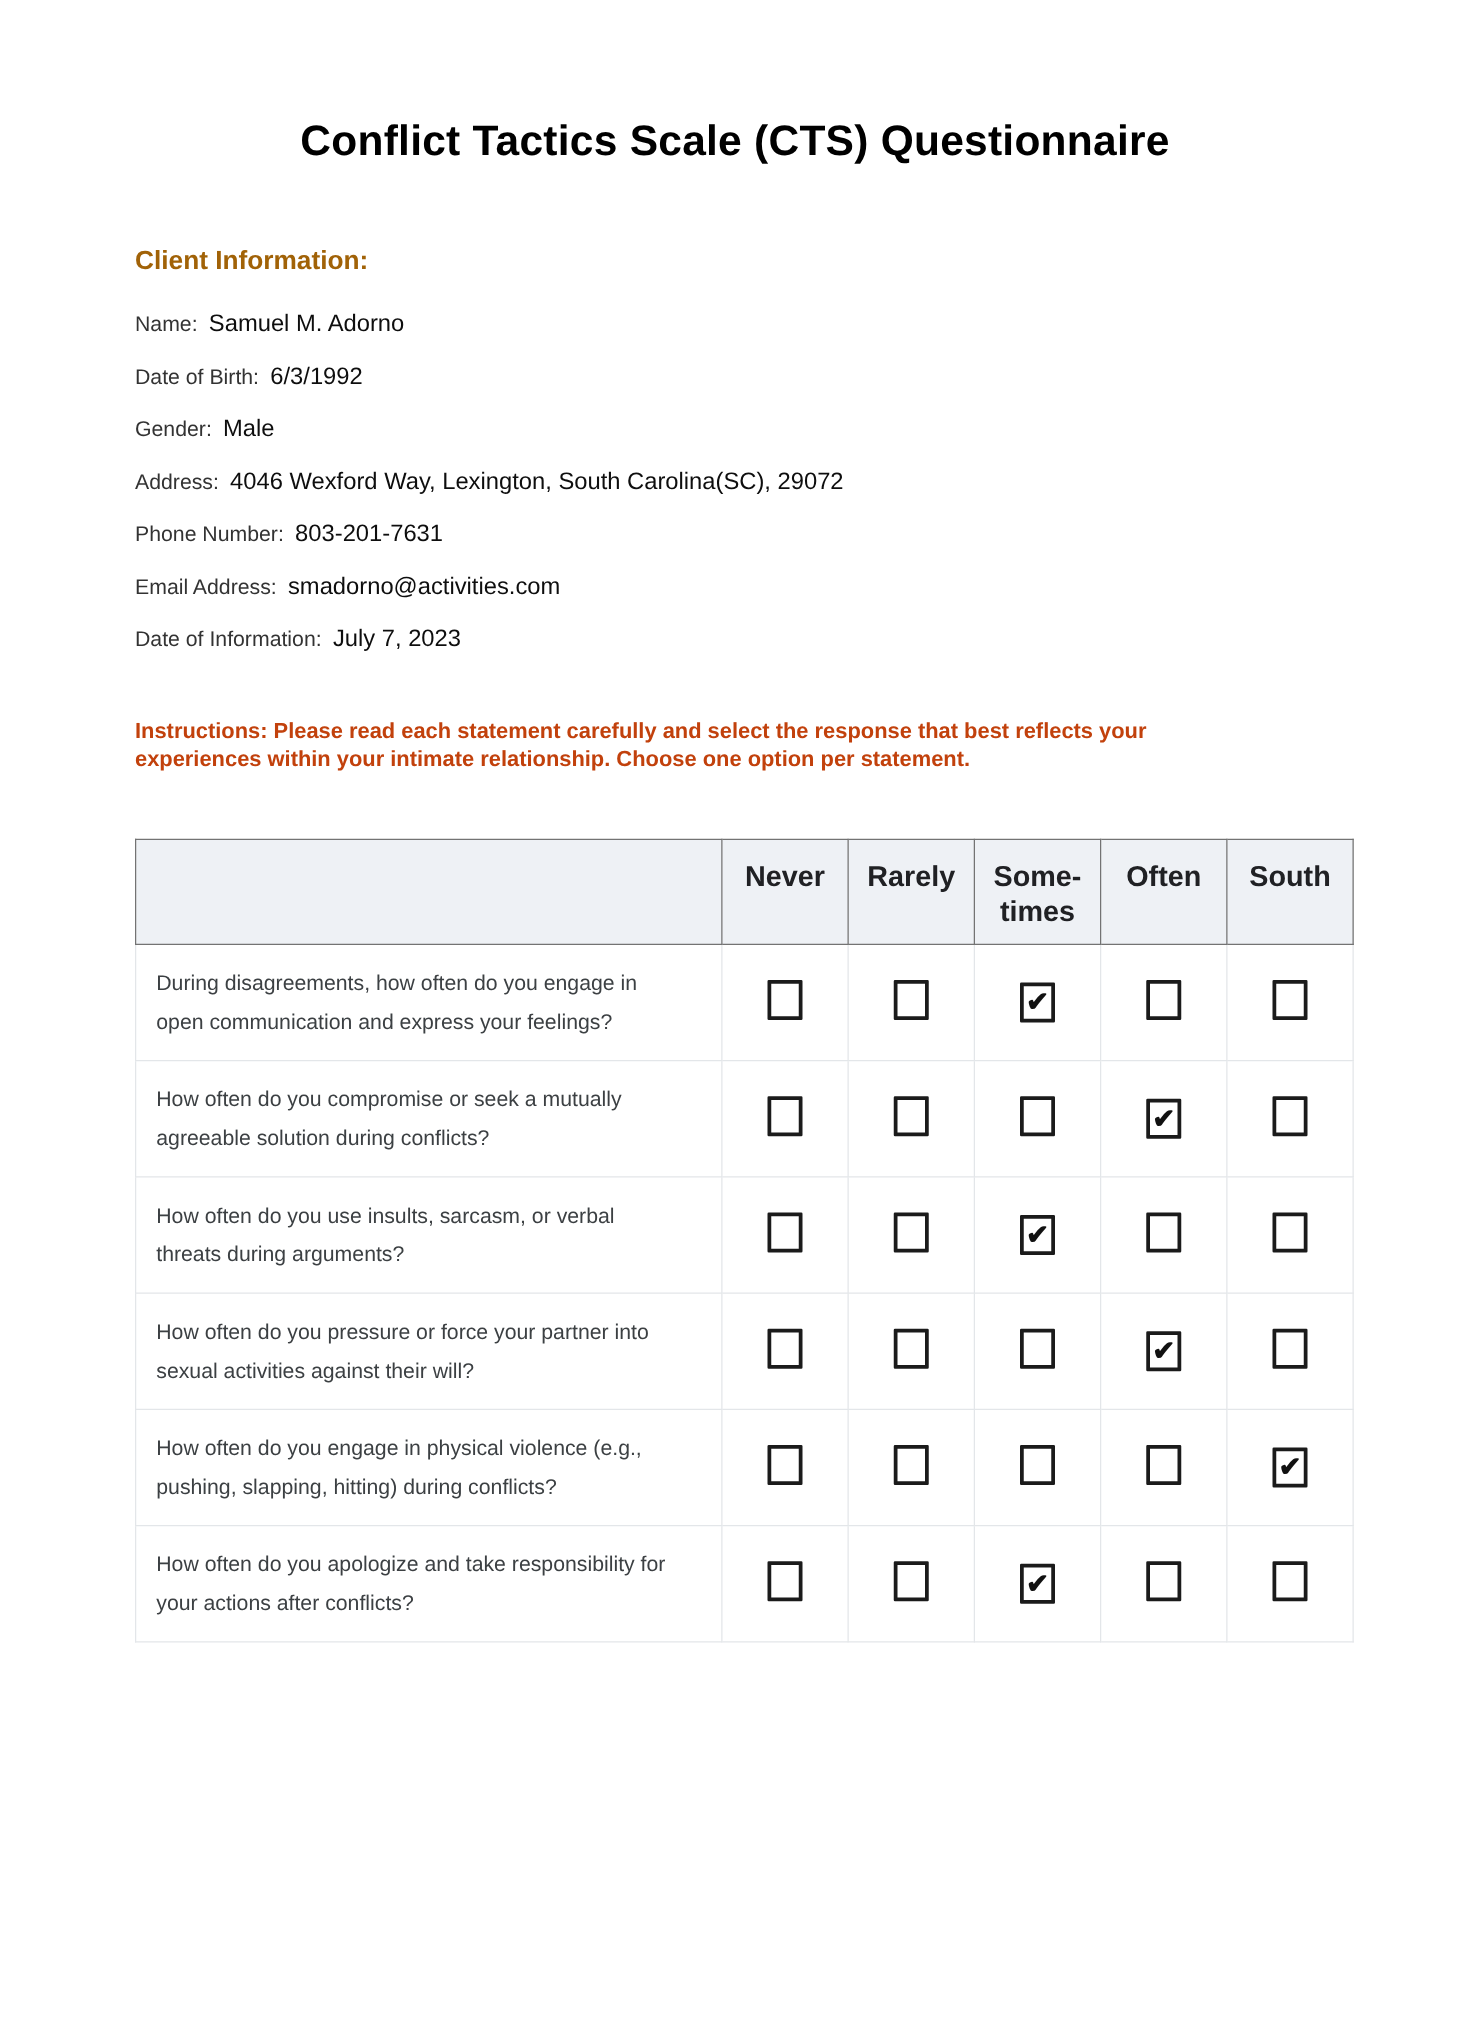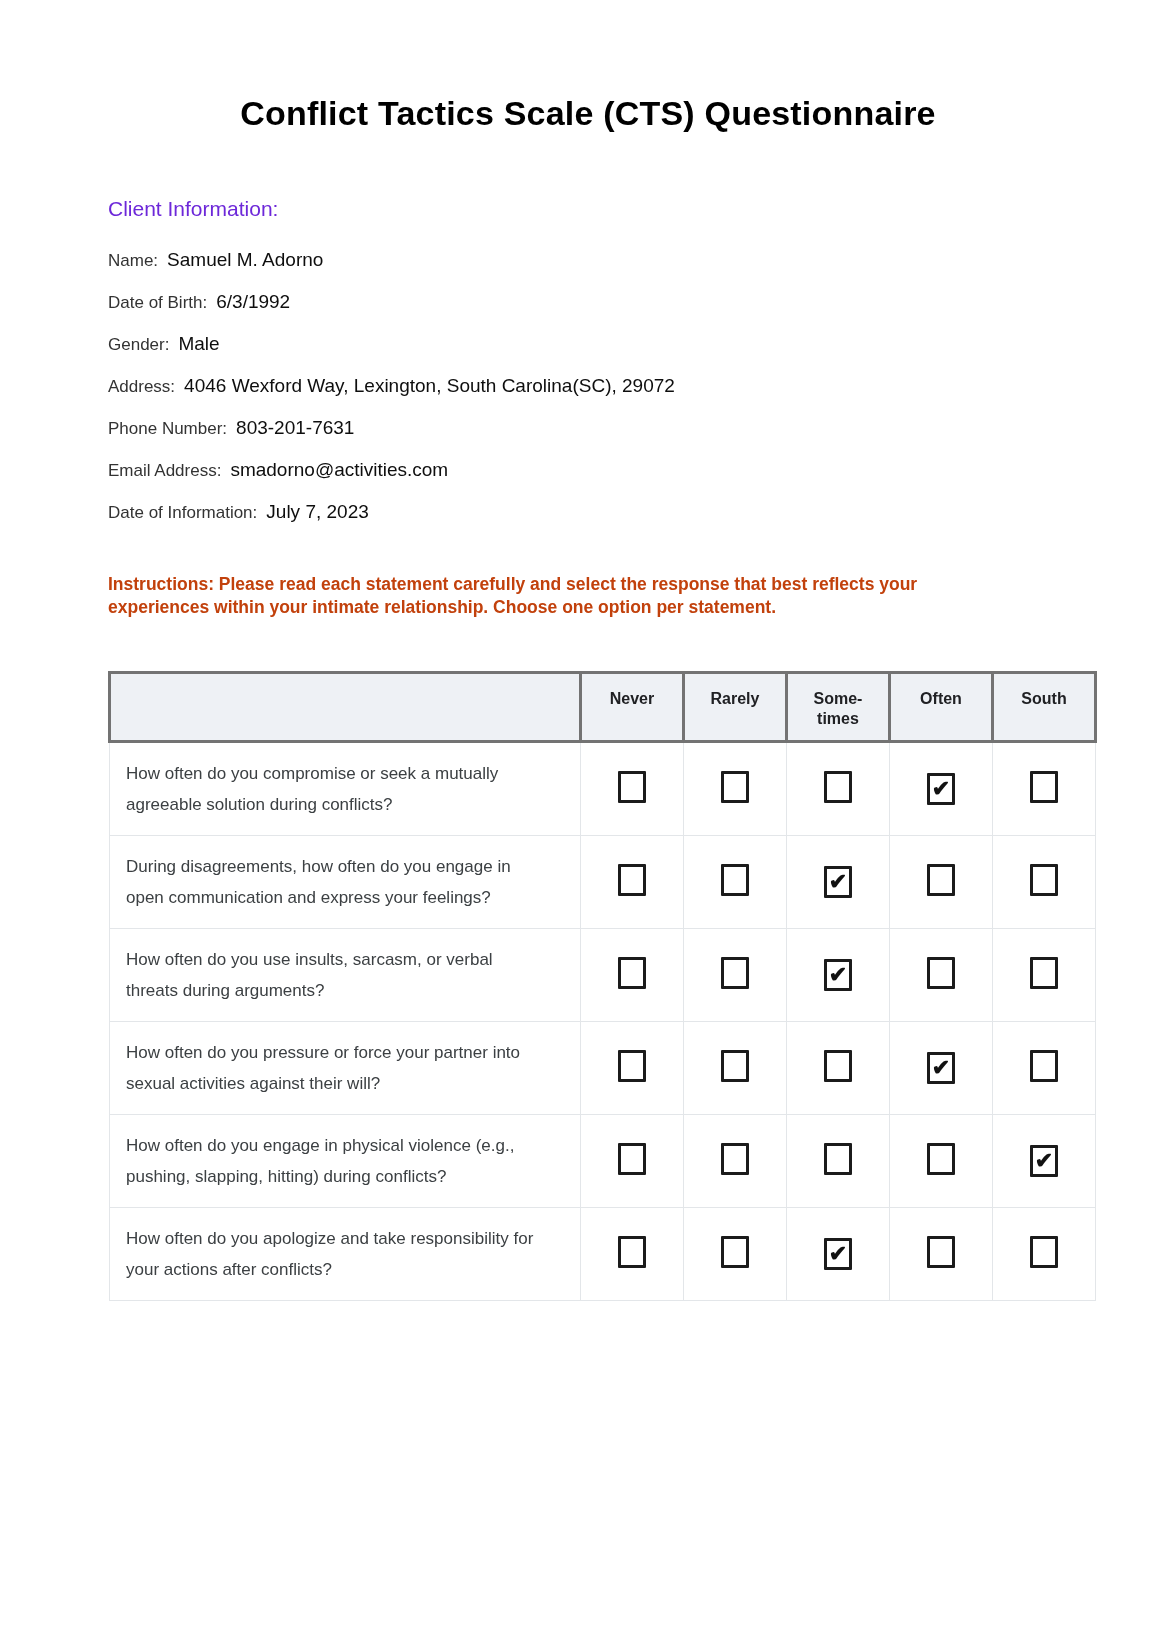--- a/index.html
+++ b/index.html
@@ -25,22 +25,22 @@
     color: #000000;
     letter-spacing: 0.2px;
   }
   .content {
     margin-left: 108px;
     width: 922px;
   }
   .ci-heading {
     margin-top: 64px;
     font-size: 21px;
-    font-weight: normal;
-    color: #6d28d9;
+    font-weight: bold;
+    color: #a16207;
   }
   .fields { margin-top: 28px; }
   .field {
     margin-bottom: 20px;
     font-size: 17px;
     color: #333333;
   }
   .field .value {
     font-size: 19px;
     color: #0e0e0e;
@@ -58,29 +58,29 @@
     margin-top: 52px;
     width: 922px;
     border-collapse: collapse;
     table-layout: fixed;
   }
   table.cts th, table.cts td {
     border: 1px solid #e3e6e9;
   }
   table.cts thead th {
     background: #eef1f5;
-    font-size: 16px;
+    font-size: 23px;
     font-weight: bold;
     color: #202124;
     text-align: center;
     vertical-align: top;
     padding: 15px 4px 12px 4px;
     line-height: 1.22;
     white-space: pre-line;
-    border: 3px solid #737373;
+    border: 1px solid #737373;
   }
   th.q-col { width: 460px; }
   th.opt-col { width: 92px; }
   td.question {
     font-size: 17px;
     color: #3c4043;
     line-height: 31px;
     padding: 15px 42px 15px 16px;
     vertical-align: middle;
     border-bottom: 1px solid #d8dbde;
@@ -150,33 +150,33 @@
           <th class="opt-col">Never</th>
           <th class="opt-col">Rarely</th>
           <th class="opt-col">Some-
 times</th>
           <th class="opt-col">Often</th>
           <th class="opt-col">South</th>
         </tr>
       </thead>
       <tbody>
         <tr>
+          <td class="question">During disagreements, how often do you engage in open communication and express your feelings?</td>
+          <td class="opt"><span class="cb"></span></td>
+          <td class="opt"><span class="cb"></span></td>
+          <td class="opt"><span class="cb">✔</span></td>
+          <td class="opt"><span class="cb"></span></td>
+          <td class="opt"><span class="cb"></span></td>
+        </tr>
+        <tr>
           <td class="question">How often do you compromise or seek a mutually agreeable solution during conflicts?</td>
           <td class="opt"><span class="cb"></span></td>
           <td class="opt"><span class="cb"></span></td>
           <td class="opt"><span class="cb"></span></td>
           <td class="opt"><span class="cb">✔</span></td>
-          <td class="opt"><span class="cb"></span></td>
-        </tr>
-        <tr>
-          <td class="question">During disagreements, how often do you engage in open communication and express your feelings?</td>
-          <td class="opt"><span class="cb"></span></td>
-          <td class="opt"><span class="cb"></span></td>
-          <td class="opt"><span class="cb">✔</span></td>
-          <td class="opt"><span class="cb"></span></td>
           <td class="opt"><span class="cb"></span></td>
         </tr>
         <tr>
           <td class="question">How often do you use insults, sarcasm, or verbal threats during arguments?</td>
           <td class="opt"><span class="cb"></span></td>
           <td class="opt"><span class="cb"></span></td>
           <td class="opt"><span class="cb">✔</span></td>
           <td class="opt"><span class="cb"></span></td>
           <td class="opt"><span class="cb"></span></td>
         </tr>

